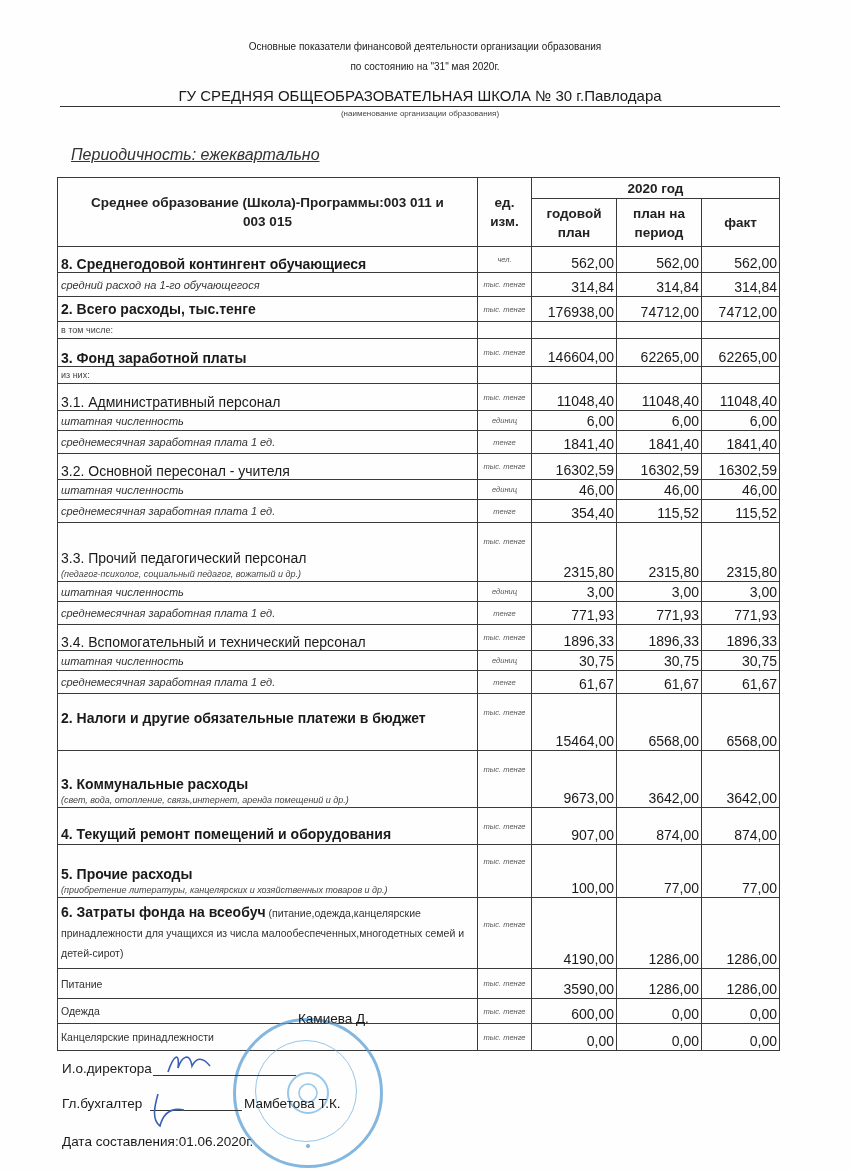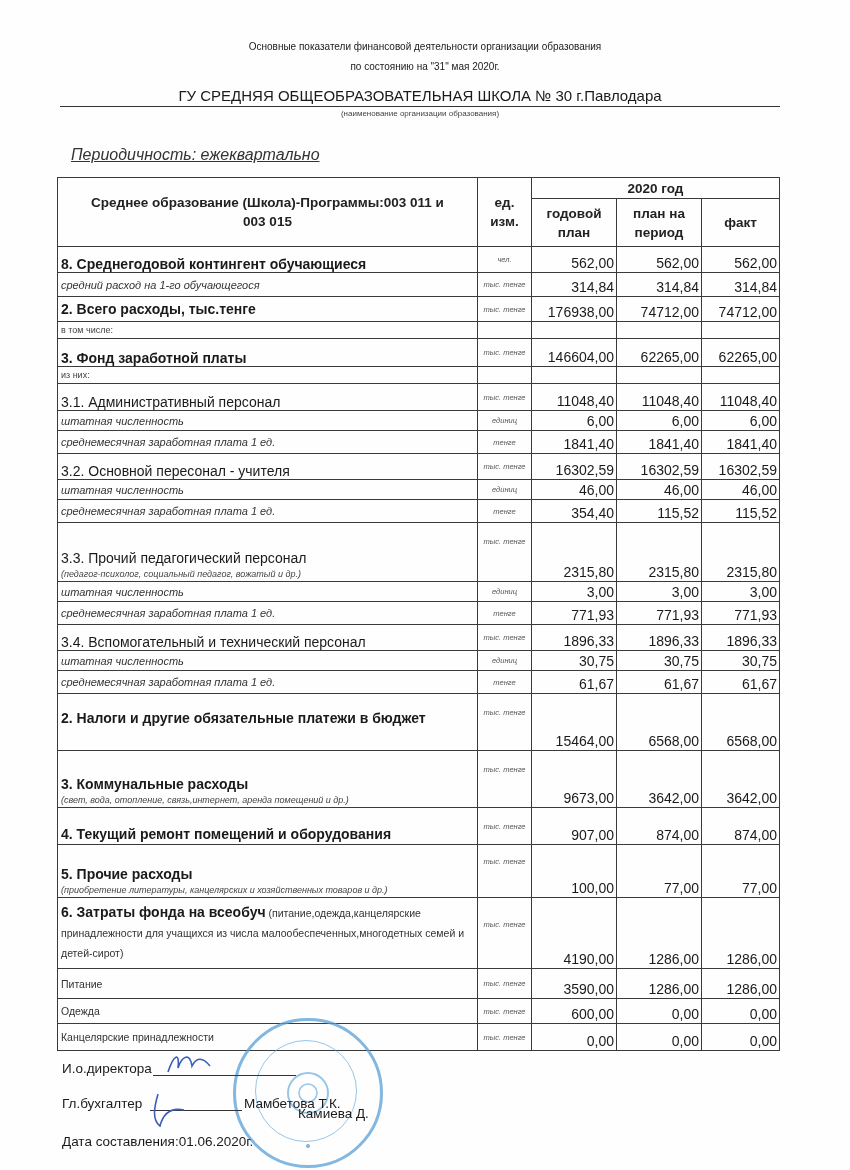--- a/index.html
+++ b/index.html
@@ -259,21 +259,21 @@
   <circle cx="75" cy="75" r="20" fill="none" stroke="#6aaee0" stroke-width="2" opacity="0.7"></circle>
   <circle cx="75" cy="75" r="9" fill="none" stroke="#6aaee0" stroke-width="1.5" opacity="0.7"></circle>
   <circle cx="75" cy="128" r="2" fill="#5a9fd6" opacity="0.8"></circle>
 </svg>
 
 <div class="abs sig" style="left:62px; top:1061px;">И.о.директора</div>
 <div class="abs" style="left:153px; top:1075px; width:143px; border-bottom:1px solid #333;"></div>
 <svg class="abs" style="left:160px; top:1048px;" width="60" height="32">
   <path d="M8 24 C14 6, 20 4, 18 20 C22 8, 30 4, 32 18 C36 10, 42 8, 50 18" stroke="#3b5fb8" stroke-width="1.6" fill="none"></path>
 </svg>
-<div class="abs sig" style="left:298px; top:1106px;">Камиева  Д.</div>
+<div class="abs sig" style="left:298px; top:1011px;">Камиева  Д.</div>
 
 <div class="abs sig" style="left:62px; top:1096px;">Гл.бухгалтер</div>
 <div class="abs" style="left:150px; top:1110px; width:92px; border-bottom:1px solid #333;"></div>
 <svg class="abs" style="left:144px; top:1090px;" width="50" height="40">
   <path d="M14 4 C10 18, 8 30, 16 36 C20 20, 30 18, 40 20" stroke="#3b5fb8" stroke-width="1.6" fill="none"></path>
 </svg>
 <div class="abs sig" style="left:244px; top:1096px;">Мамбетова Т.К.</div>
 
 <div class="abs sig" style="left:62px; top:1134px;">Дата составления:01.06.2020г.</div>
 

